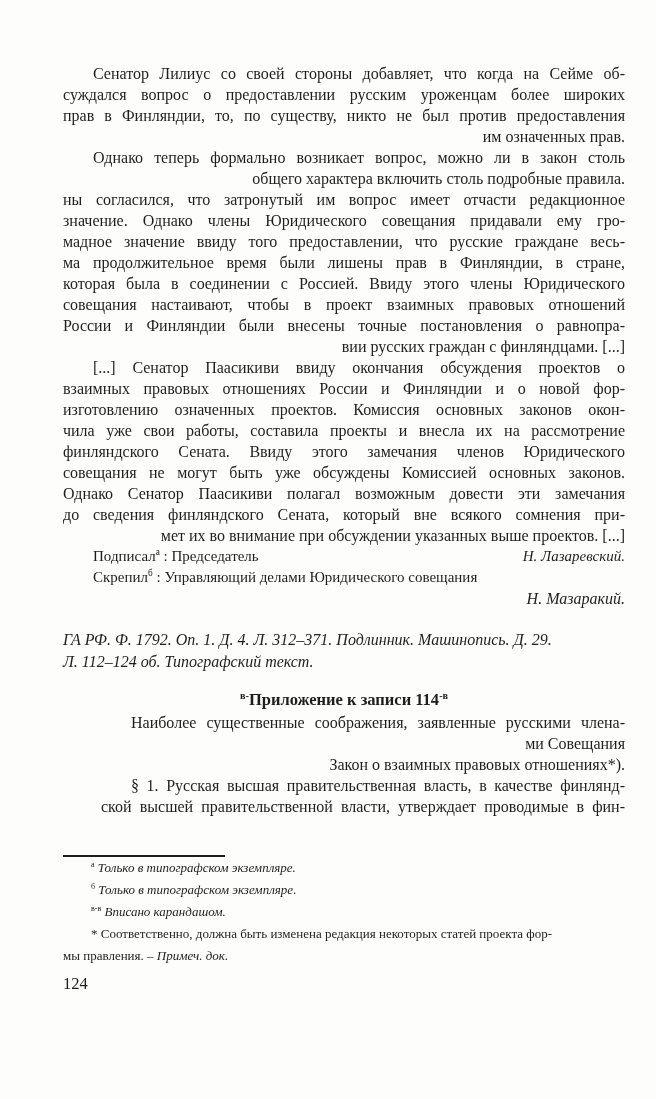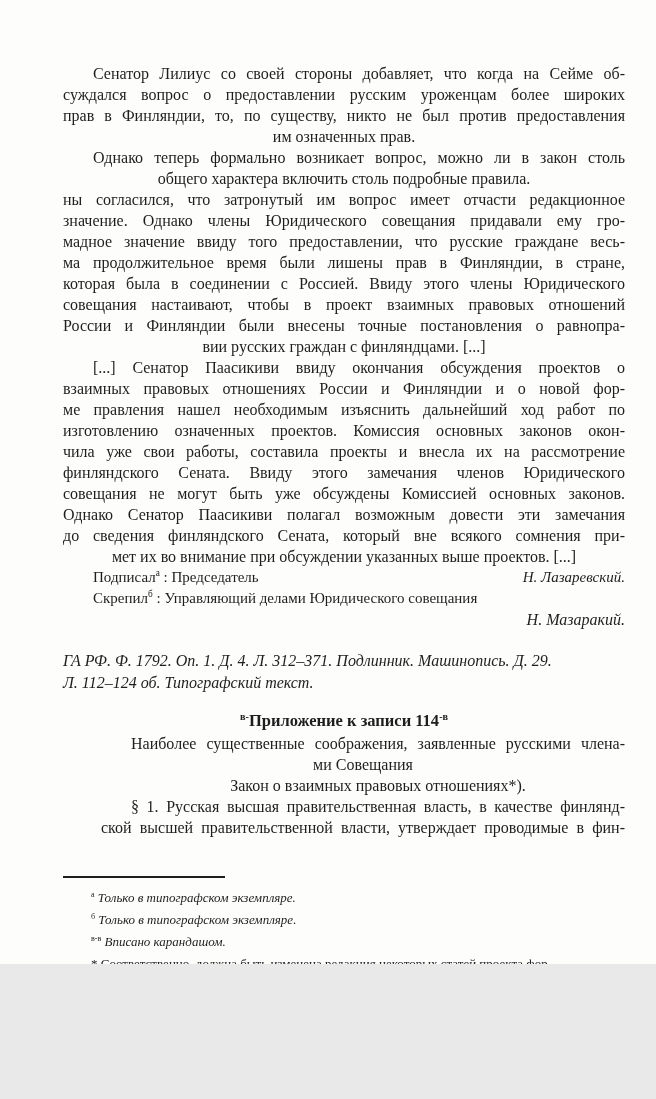--- a/index.html
+++ b/index.html
@@ -1,33 +1,33 @@
 <!DOCTYPE html>
 <html><head>
 <meta charset="utf-8">
 <style>
   html,body{margin:0;padding:0;background:#e9e9e9;}
   .page{
     position:relative;
-    width:656px;height:964px;
+    width:656px;height:1099px;
     background:#fdfdfc;
     font-family:"Liberation Serif", serif;
     color:#1e1e1e;
     overflow:hidden;
     margin:0 auto;
   }
   .textblock{
     position:absolute;
     left:63px;top:63px;
     width:562px;
   }
   .line{
     font-size:16px;
     line-height:21px;
-    text-align:center;
+    text-align:right;
   }
   .j{ text-align:justify; text-align-last:justify; }
   .ind{ text-indent:30px; }
   sup.mk{
     font-size:62%;
     vertical-align:super;
     line-height:0;
   }
   .sigrow{
     display:flex;
@@ -50,21 +50,21 @@
     font-size:16.5px;
     line-height:21px;
     font-weight:bold;
   }
   .appendix{ margin-top:2px;margin-left:38px; }
   .fnrule{
     margin-top:38px;
     width:162px;height:2px;
     background:#1e1e1e;
   }
-  .footnotes{ margin-top:9px; }
+  .footnotes{ margin-top:0; }
   .fnline{
     font-size:13px;
     line-height:22px;
   }
   .fnind{ text-indent:28px; }
   .pagenum{
     margin-top:6px;
     font-size:16.5px;
     line-height:21px;
   }
@@ -85,21 +85,20 @@
       <div class="line j">ны согласился, что затронутый им вопрос имеет отчасти редакционное</div>
       <div class="line j">значение. Однако члены Юридического совещания придавали ему гро-</div>
       <div class="line j">мадное значение ввиду того предоставлении, что русские граждане весь-</div>
       <div class="line j">ма продолжительное время были лишены прав в Финляндии, в стране,</div>
       <div class="line j">которая была в соединении с Россией. Ввиду этого члены Юридического</div>
       <div class="line j">совещания настаивают, чтобы в проект взаимных правовых отношений</div>
       <div class="line j">России и Финляндии были внесены точные постановления о равнопра-</div>
       <div class="line">вии русских граждан с финляндцами. [...]</div>
       <div class="line j ind">[...] Сенатор Паасикиви ввиду окончания обсуждения проектов о</div>
       <div class="line j">взаимных правовых отношениях России и Финляндии и о новой фор-</div>
-      <div class="line j">ме правления нашел необходимым изъяснить дальнейший ход работ по</div>
       <div class="line j">изготовлению означенных проектов. Комиссия основных законов окон-</div>
       <div class="line j">чила уже свои работы, составила проекты и внесла их на рассмотрение</div>
       <div class="line j">финляндского Сената. Ввиду этого замечания членов Юридического</div>
       <div class="line j">совещания не могут быть уже обсуждены Комиссией основных законов.</div>
       <div class="line j">Однако Сенатор Паасикиви полагал возможным довести эти замечания</div>
       <div class="line j">до сведения финляндского Сената, который вне всякого сомнения при-</div>
       <div class="line">мет их во внимание при обсуждении указанных выше проектов. [...]</div>
     </div>
 
     <div class="sigrow">

